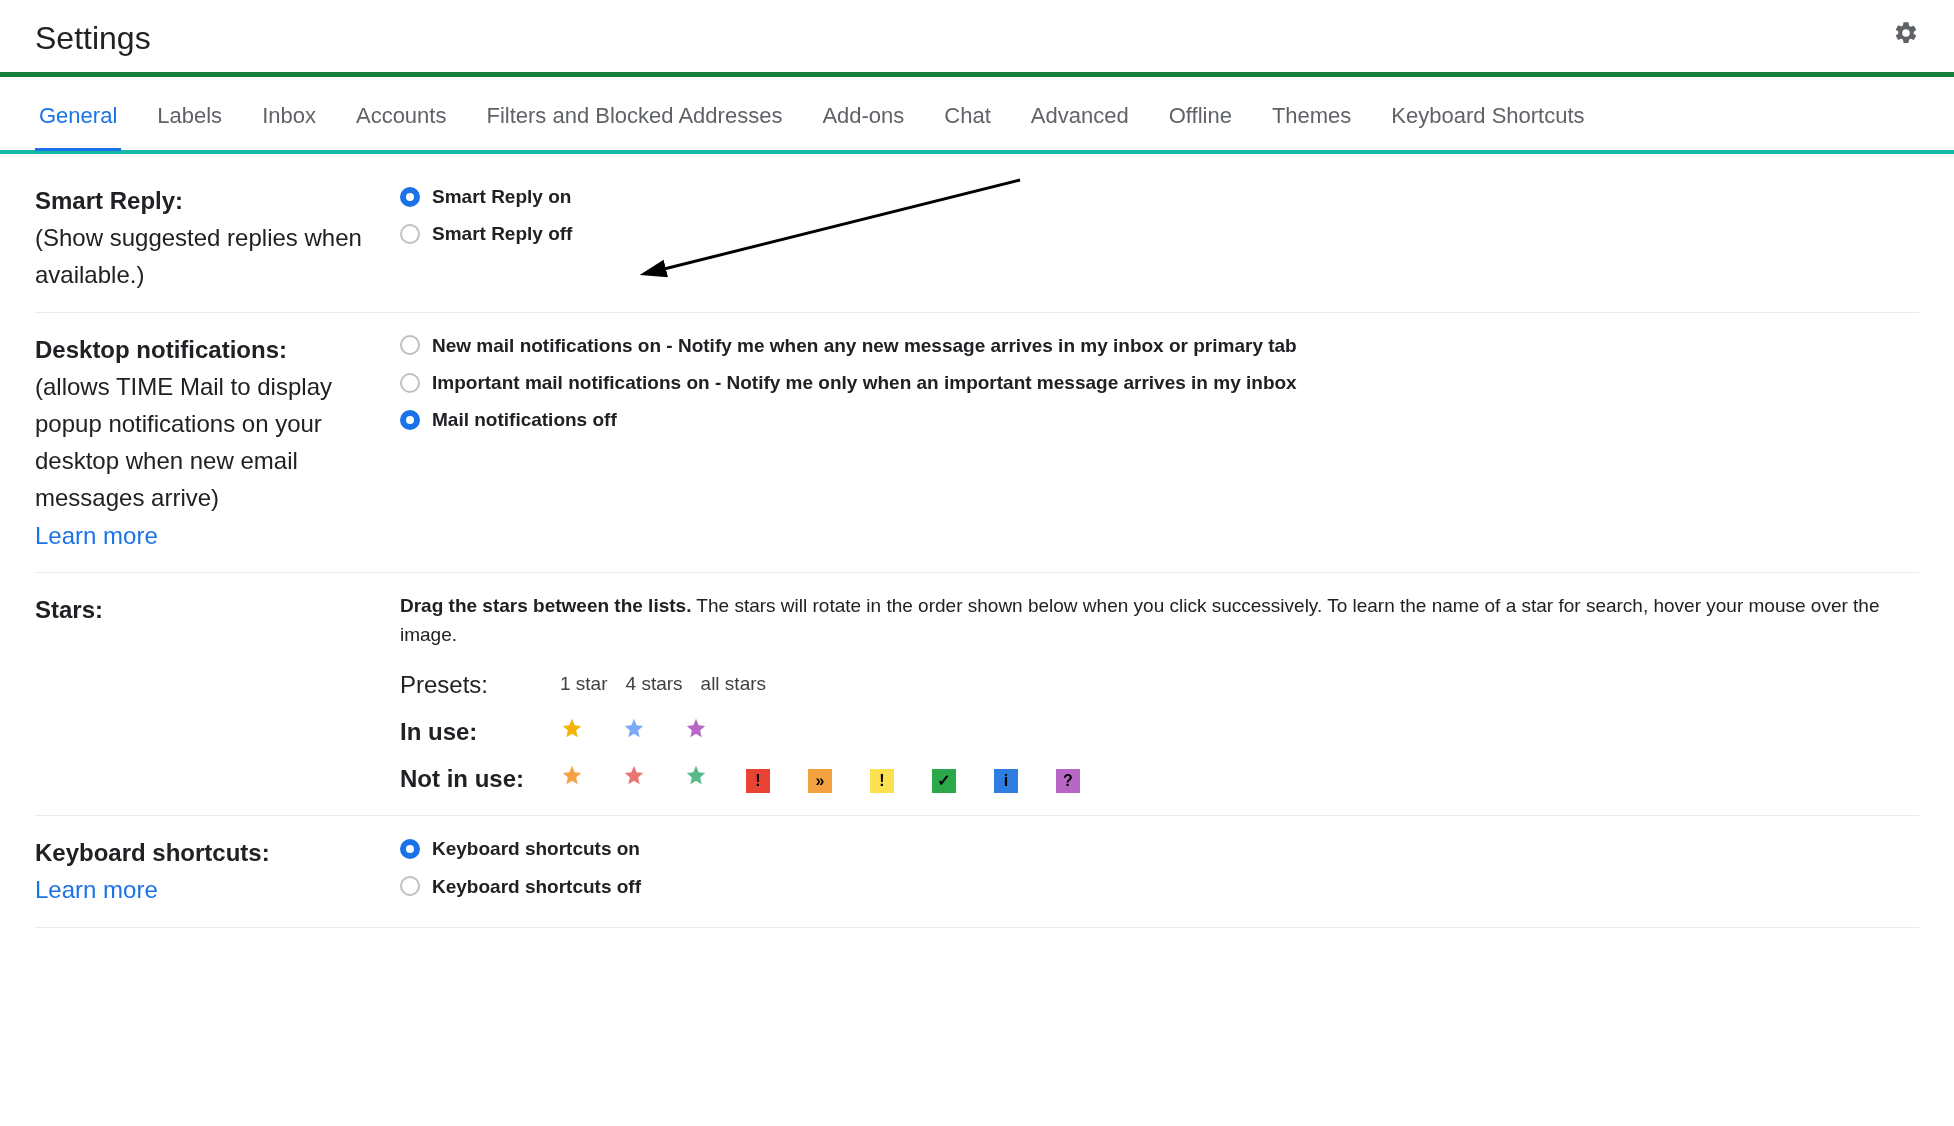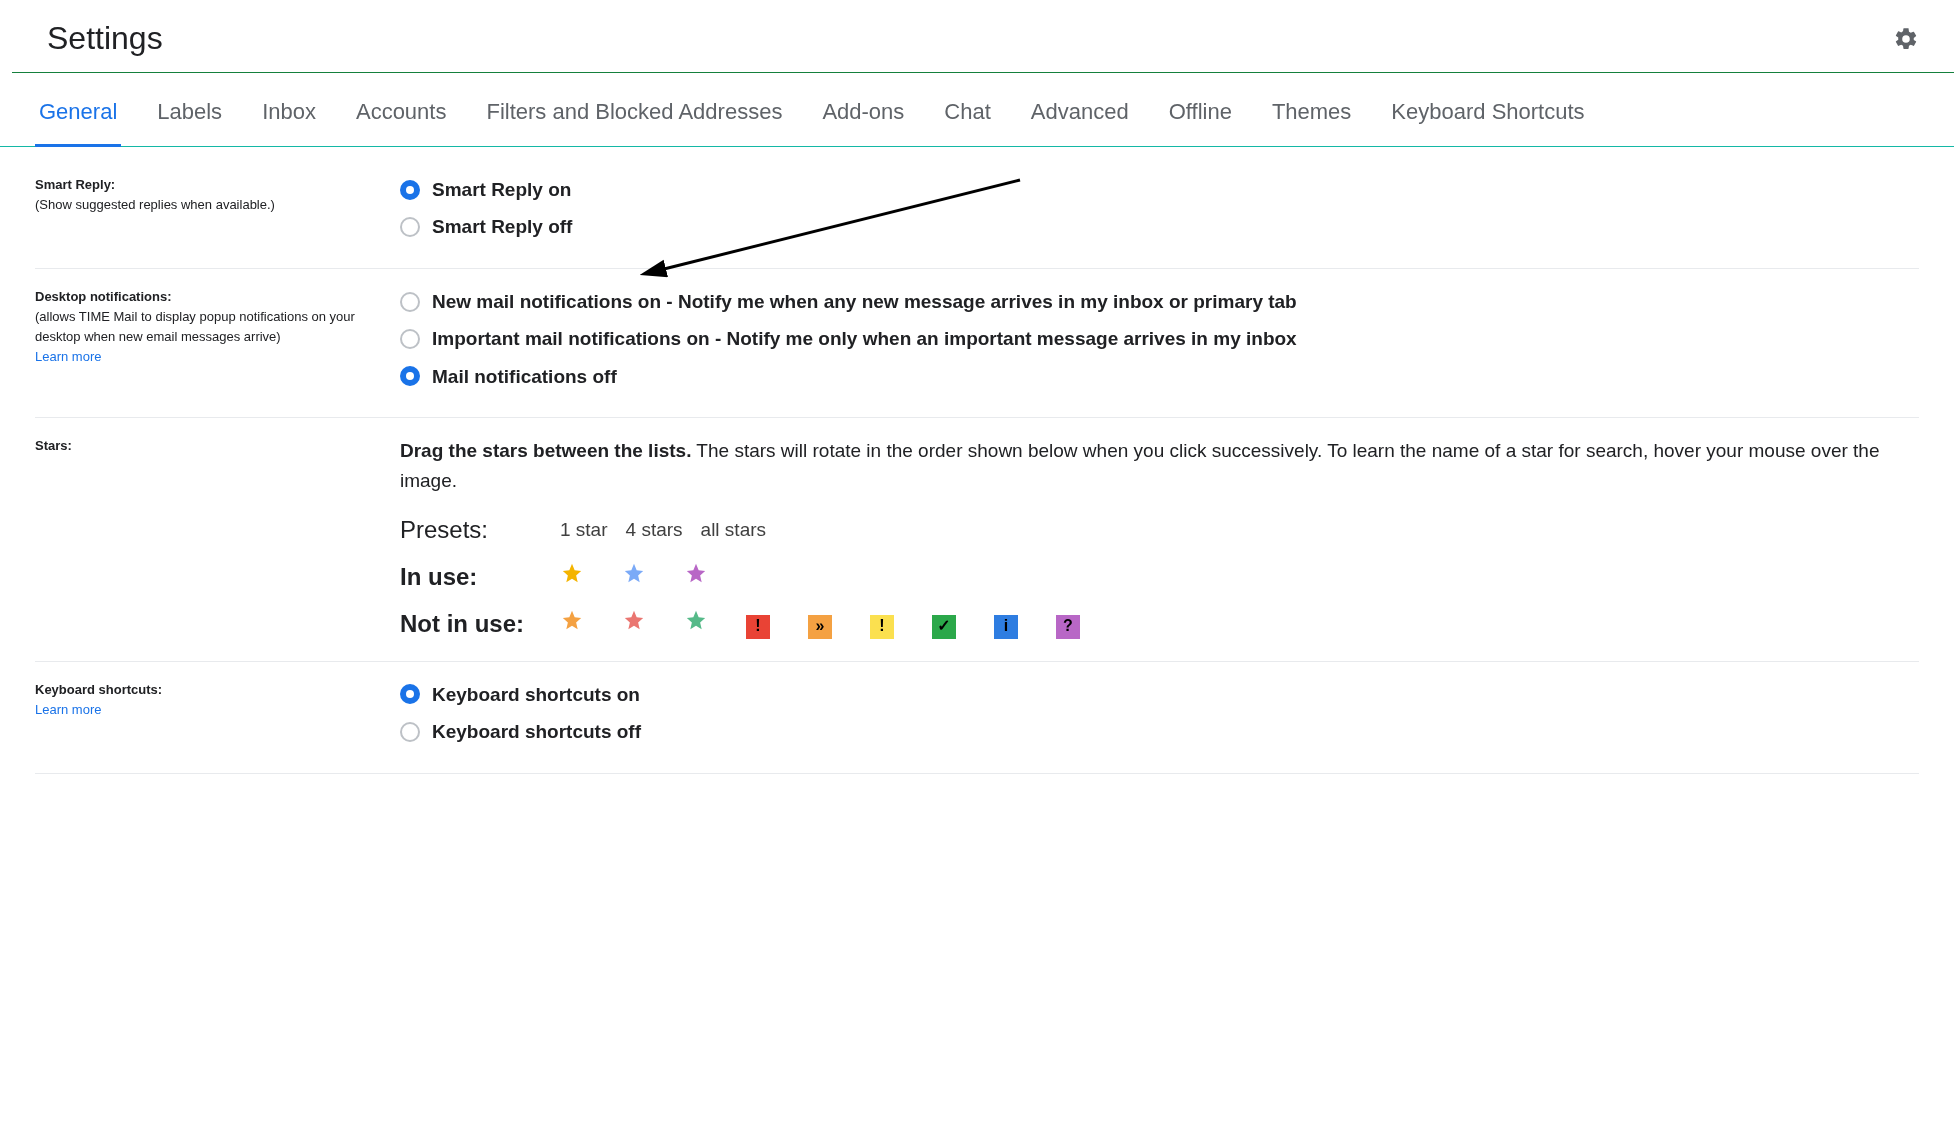--- a/index.html
+++ b/index.html
@@ -11,42 +11,41 @@
     color: #202124;
     background: #fff;
   }
   .container {
     width: 1954px;
     padding: 0;
     position: relative;
   }
   .header {
     display: flex;
-    align-items: flex-end;
+    align-items: flex-start;
     padding: 20px 35px 15px 35px;
-    border-bottom: 1px solid #15803d;
-    margin-left: 12px;
+    border-bottom: 5px solid #15803d;
   }
   .header h1 {
     font-size: 32px;
     font-weight: 400;
     margin: 0;
     flex: 1;
     color: #202124;
   }
   .gear {
     color: #5f6368;
     cursor: pointer;
   }
   .tabs {
     display: flex;
     flex-wrap: wrap;
     padding: 10px 35px 0 35px;
     gap: 0 32px;
-    border-bottom: 1px solid #14b8a6;
+    border-bottom: 4px solid #14b8a6;
   }
   .tab {
     font-size: 22px;
     color: #5f6368;
     padding: 12px 4px 16px 4px;
     cursor: pointer;
     white-space: nowrap;
     line-height: 1.5;
   }
   .tab.active {
@@ -59,21 +58,21 @@
     padding: 10px 35px;
   }
   .section {
     display: flex;
     padding: 18px 0;
     border-bottom: 1px solid #e8eaed;
   }
   .section-label {
     width: 365px;
     flex-shrink: 0;
-    font-size: 13px;
+    font-size: 24px;
     line-height: 1.55;
     color: #202124;
   }
   .section-label .title {
     font-weight: 700;
   }
   .section-label .desc {
     font-weight: 400;
   }
   .section-label a {

